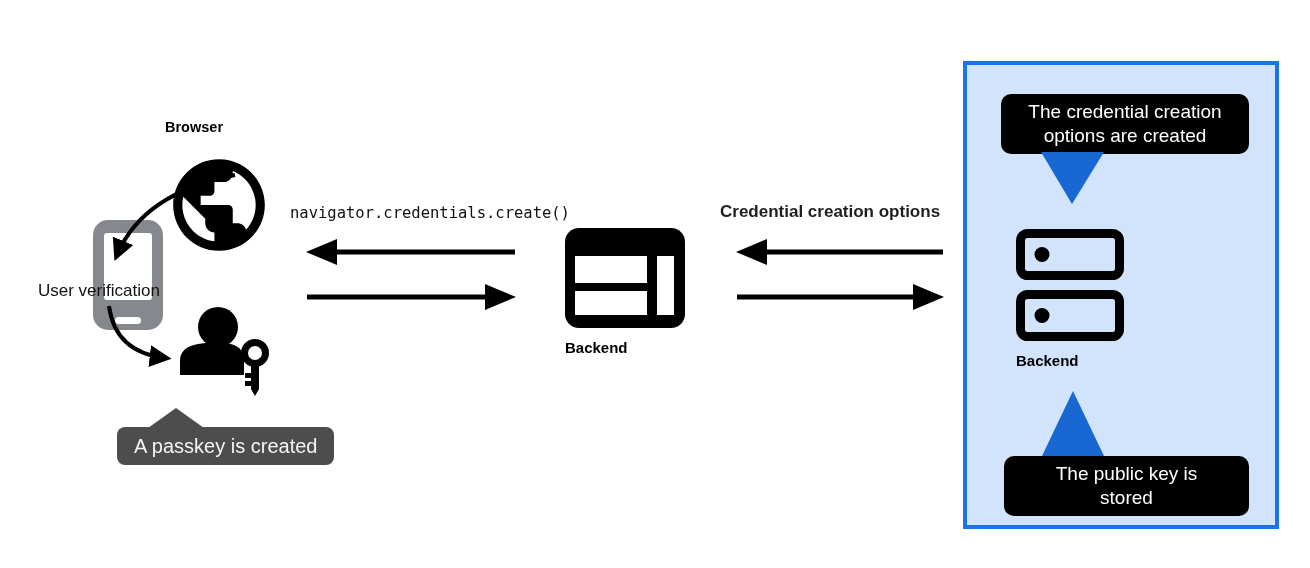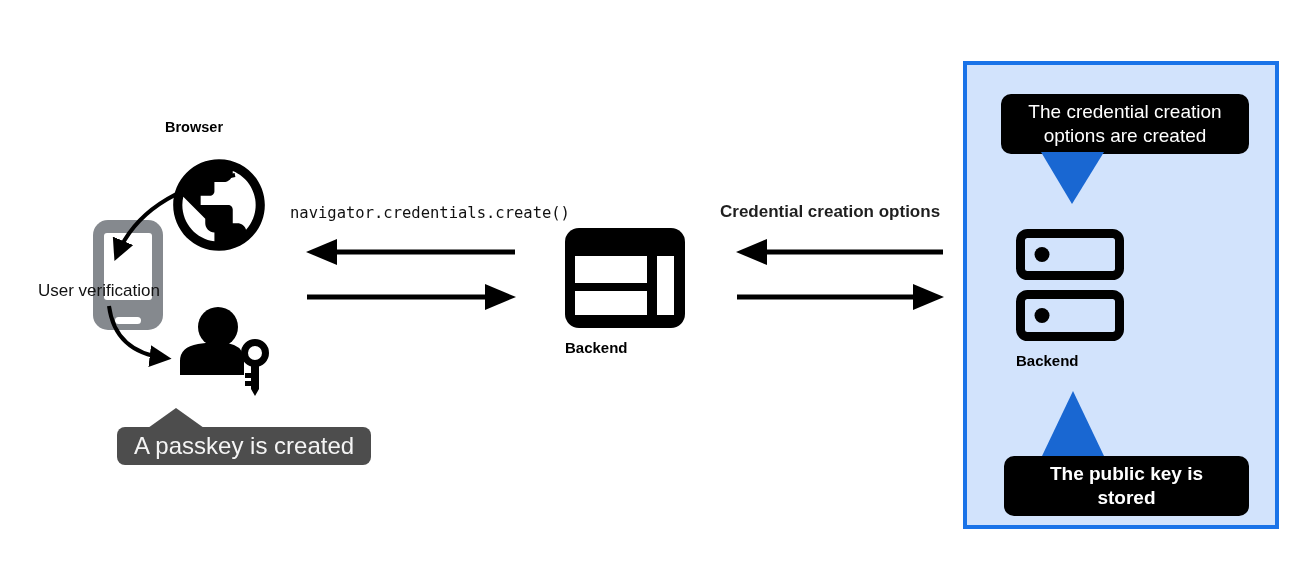--- a/index.html
+++ b/index.html
@@ -11,41 +11,41 @@
   .lbl{position:absolute;white-space:nowrap;color:#1a1a1a;}
   .center{text-align:left;}
   .node-label{font-size:14.5px;font-weight:700;color:#000;}
   .flow-label{font-size:17px;color:#1f1f1f;}
   .mono{font-family:"DejaVu Sans Mono", monospace;font-size:15.5px;color:#111;}
   .uv-label{font-size:17px;color:#111;}
 
   
   .tooltip{
     position:absolute;left:117px;top:427px;height:38px;line-height:38px;
-    background:#4d4d4d;color:#f4f4f4;font-size:24px;padding:0 17px;
+    background:#4d4d4d;color:#f4f4f4;font-size:20px;padding:0 17px;
     border-radius:8px;
   }
   .tooltip .tail-up{
     position:absolute;left:31px;top:-19px;width:0;height:0;
     border-left:28px solid transparent;border-right:28px solid transparent;
     border-bottom:20px solid #4d4d4d;
   }
 
   
   .panel{
     position:absolute;left:963px;top:61px;width:316px;height:468px;
     background:#d2e3fc;border:4px solid #1a73e8;box-sizing:border-box;
   }
   .bubble{
     position:absolute;background:#000000;color:#ffffff;border-radius:10px;
     font-size:19px;line-height:24px;text-align:center;
     display:flex;align-items:center;justify-content:center;
   }
   .bubble-top{left:34px;top:29px;width:248px;height:60px;padding:2px 8px;box-sizing:border-box;}
-  .bubble-bottom{left:37px;top:391px;width:245px;height:60px;padding:2px 8px;box-sizing:border-box;font-weight:bold;}
+  .bubble-bottom{left:37px;top:391px;width:245px;height:60px;padding:2px 8px;box-sizing:border-box;}
   .bubble-bottom span{display:inline-block;max-width:180px;}
   .tail-down{
     position:absolute;left:74px;top:87px;width:0;height:0;
     border-left:31px solid transparent;border-right:32px solid transparent;
     border-top:52px solid #1967d2;
   }
   .tail-up-blue{
     position:absolute;left:75px;top:326px;width:0;height:0;
     border-left:31px solid transparent;border-right:31px solid transparent;
     border-bottom:65px solid #1967d2;

